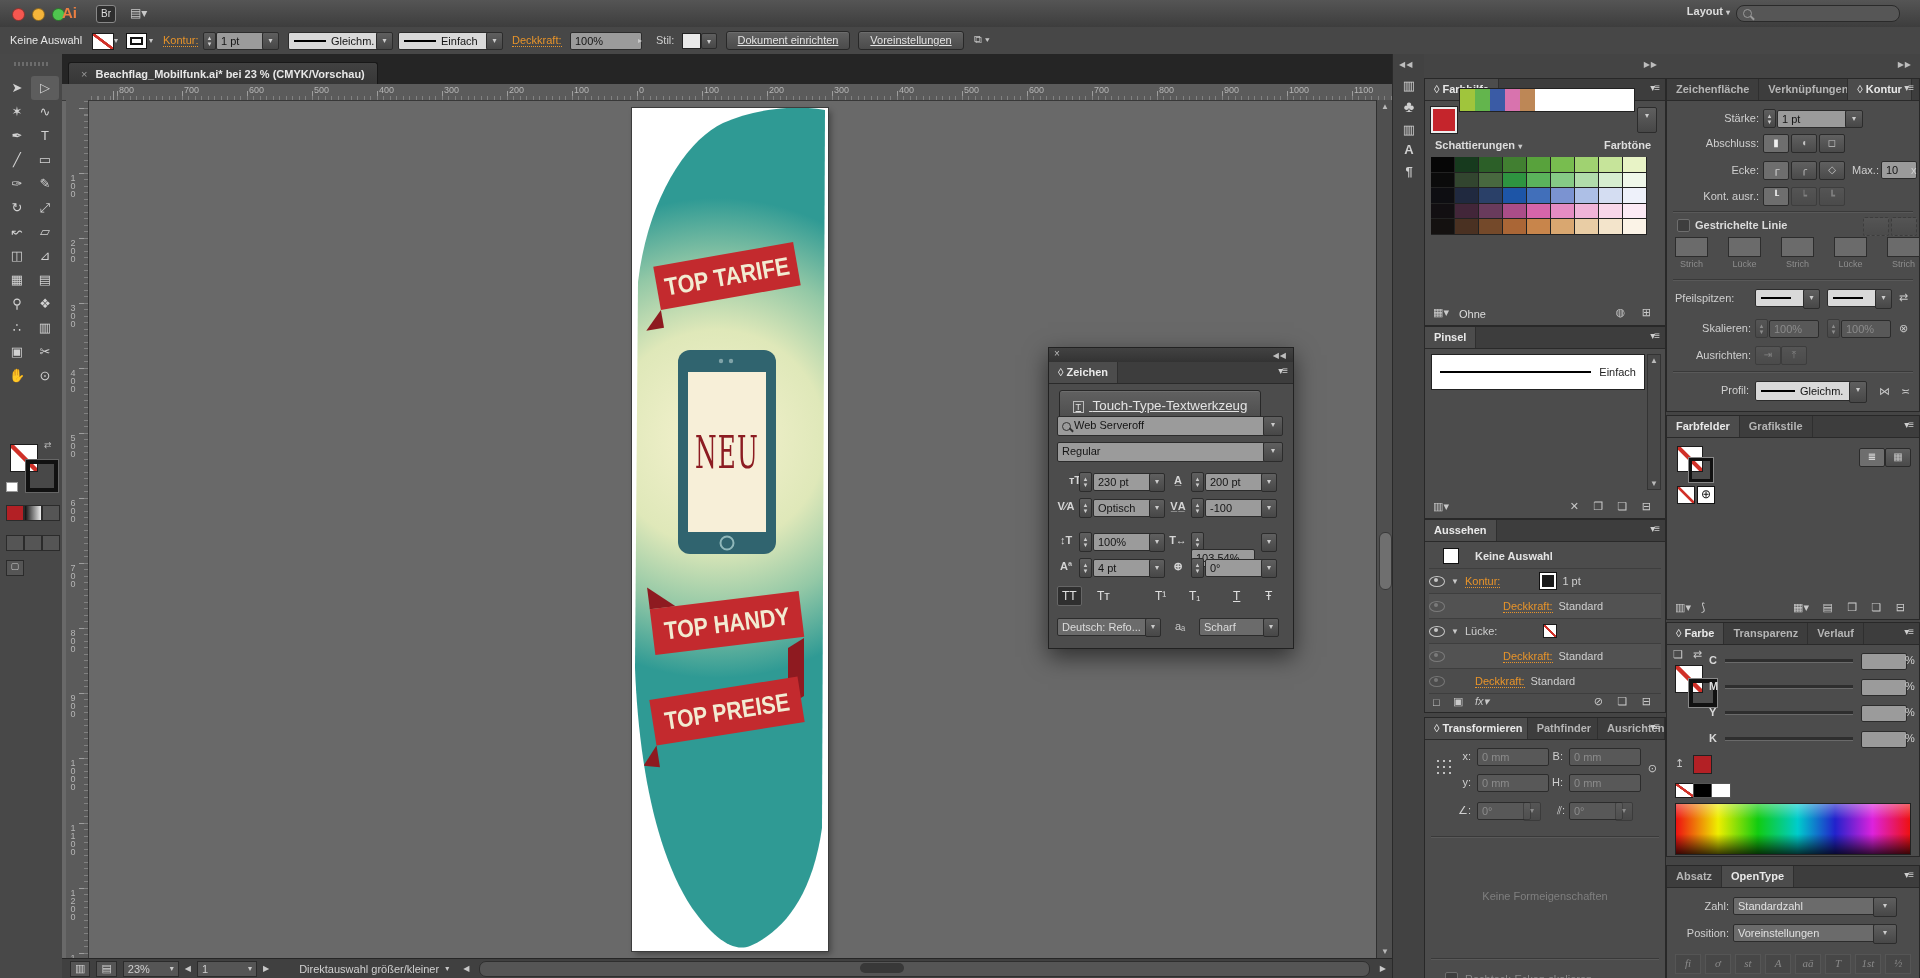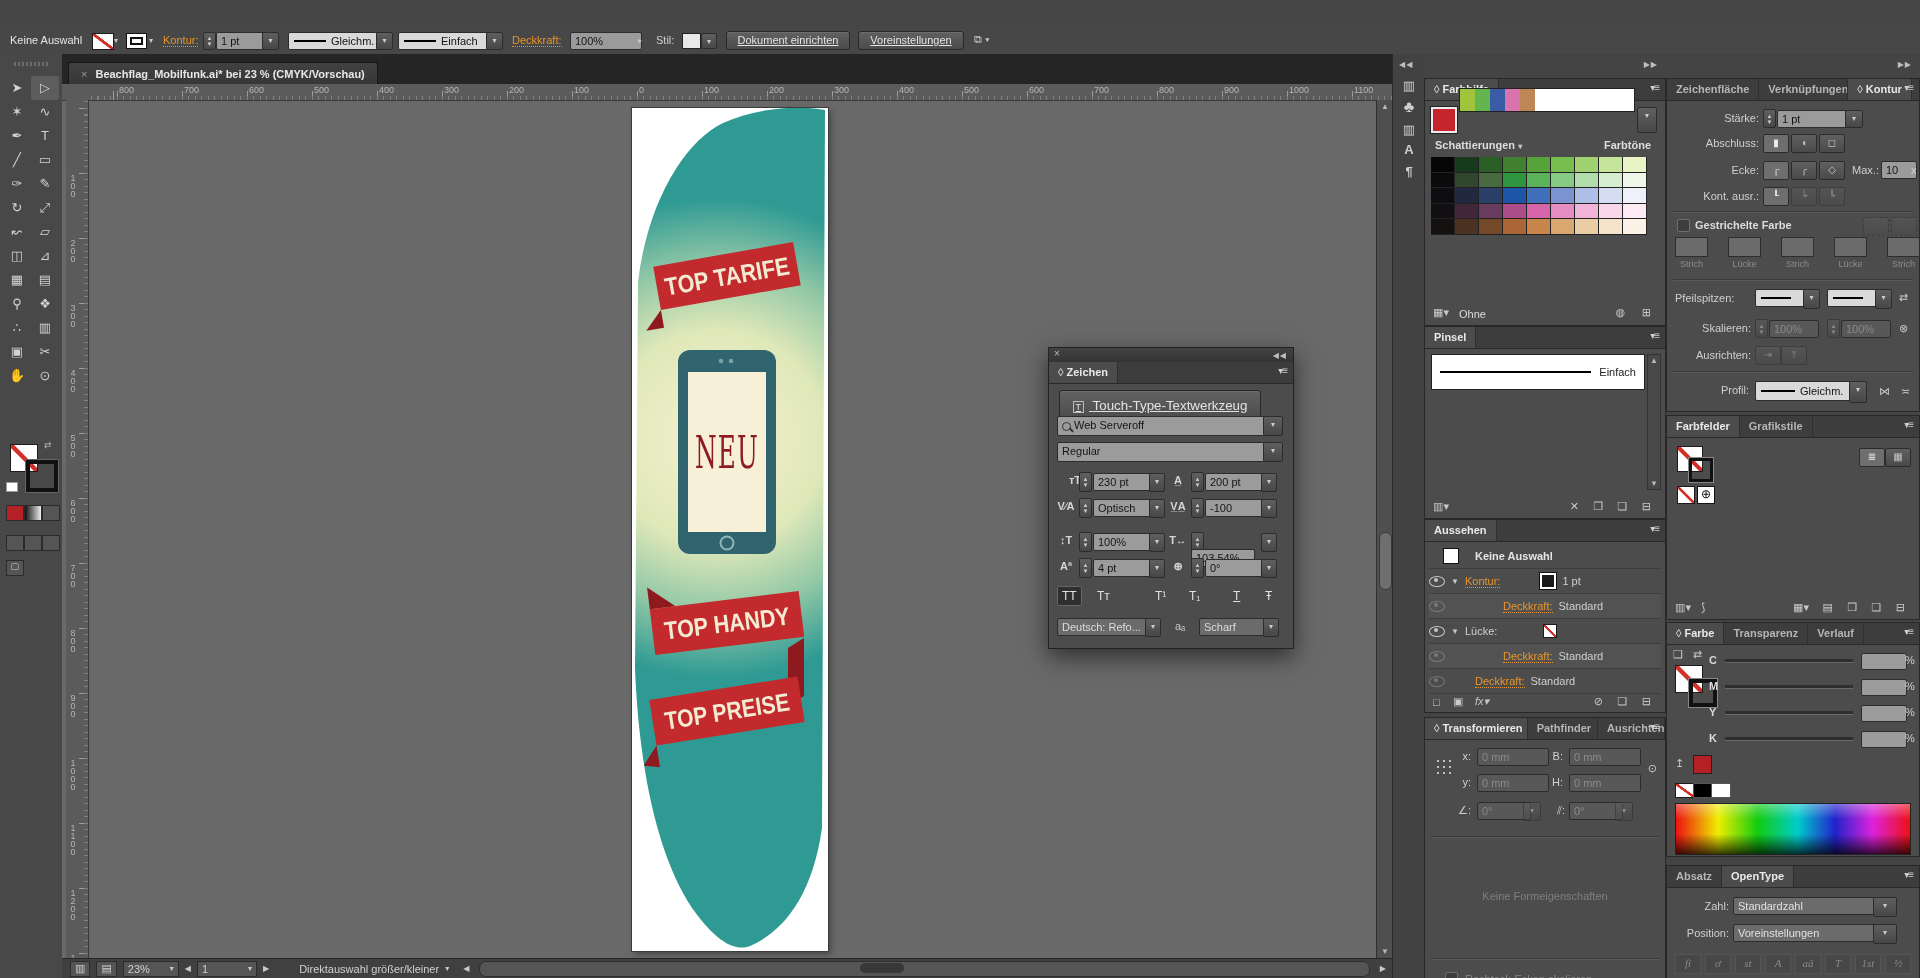--- a/index.html
+++ b/index.html
@@ -144,20 +144,35 @@
           font-family:"Liberation Serif",serif;font-style:italic;background:#474747;}
   .checkrow{position:absolute;left:10px;display:flex;align-items:center;gap:7px;color:#8a8a8a;}
   .refgrid{position:absolute;width:16px;height:16px;
      background:radial-gradient(circle,#c0c0c0 1.1px,transparent 1.3px);background-size:6px 6px;}
 </style>
 </head>
 <body>
 
 <div id="app" data-name="illustrator-window">
 
+  <div id="titlebar" class="abs" data-name="titlebar">
+    <span class="abs light" style="left:12px;background:#f55750;" data-name="close-window-button"></span>
+    <span class="abs light" style="left:32px;background:#f5b53a;" data-name="minimize-window-button"></span>
+    <span class="abs light" style="left:52px;background:#4fc64f;" data-name="zoom-window-button"></span>
+    <span id="ai-logo" class="abs" data-name="app-logo">Ai</span>
+    <span id="br-btn" class="abs" data-name="bridge-button">Br</span>
+    <span id="ws-icon" class="abs" data-name="arrange-documents-icon">▤▾</span>
+    <span id="layout-dd" class="abs" data-name="workspace-switcher">
+      <span data-name="workspace-label">Layout</span>
+      <span class="tri" data-name="chevron-down-icon"> ▾</span>
+    </span>
+    <span id="searchbox" class="abs" data-name="search-input">
+      <span class="mag" data-name="search-icon"></span>
+    </span>
+  </div>
 
   <div id="controlbar" class="abs" data-name="control-bar">
     <span class="abs lbl" style="left:10px;color:#e6e6e6;" data-name="selection-status">Keine Auswahl</span>
     <span class="abs sw-none" style="left:92px;top:6px;width:20px;height:15px;" data-name="fill-swatch"></span>
     <span class="abs tri" style="left:114px;top:9px;" data-name="fill-dropdown-icon">▾</span>
     <span class="abs" style="left:126px;top:6px;width:19px;height:14px;border:1px solid #111;background:#fff;box-shadow:inset 0 0 0 3px #fff, inset 0 0 0 5px #111;" data-name="stroke-swatch"></span>
     <span class="abs tri" style="left:149px;top:9px;" data-name="stroke-dropdown-icon">▾</span>
     <span class="abs lbl orange" style="left:163px;" data-name="stroke-weight-label">Kontur:</span>
     <span class="abs stepper" style="left:203px;top:5px;height:16px;" data-name="stroke-weight-stepper">
         <span>▲</span>
@@ -730,21 +745,21 @@
       <span class="gbtn" style="left:152px;top:82px;" data-name="bevel-join-button">◇</span>
       <span class="flabel" style="left:180px;top:85px;width:32px;" data-name="miter-limit-label">Max.:</span>
       <span class="abs fld" style="left:214px;top:82px;width:26px;" data-name="miter-limit-field">10</span>
       <span class="abs" style="left:244px;top:85px;color:#cfcfcf;" data-name="x-suffix">x</span>
       <span class="flabel" style="left:10px;top:111px;width:82px;" data-name="align-stroke-label">Kont. ausr.:</span>
       <span class="gbtn sel" style="left:96px;top:108px;" data-name="align-center-button">┖</span>
       <span class="gbtn dis" style="left:124px;top:108px;" data-name="align-inside-button">┕</span>
       <span class="gbtn dis" style="left:152px;top:108px;" data-name="align-outside-button">┗</span>
       <div class="hr abs" style="left:6px;right:6px;top:132px;" data-name="divider"></div>
       <span class="abs chk" style="left:10px;top:140px;" data-name="dashed-line-checkbox"></span>
-      <span class="abs" style="left:28px;top:140px;color:#dcdcdc;font-weight:bold;" data-name="dashed-line-label">Gestrichelte Farbe</span>
+      <span class="abs" style="left:28px;top:140px;color:#dcdcdc;font-weight:bold;" data-name="dashed-line-label">Gestrichelte Linie</span>
       <span class="gbtn dis" style="left:196px;top:138px;border-style:dashed;" data-name="preserve-dash-button"></span>
       <span class="gbtn dis" style="left:224px;top:138px;border-style:dashed;" data-name="align-dash-button"></span>
       <div class="dash-wrap" data-name="dash-pattern-fields">
 
       <div class="di" data-name="dash-field-group">
           <div class="bx" data-name="dash-field"></div>
           <div class="lb" data-name="dash-field-label">Strich</div>
         </div>
           <div class="di" data-name="dash-field-group">
           <div class="bx" data-name="dash-field"></div>

